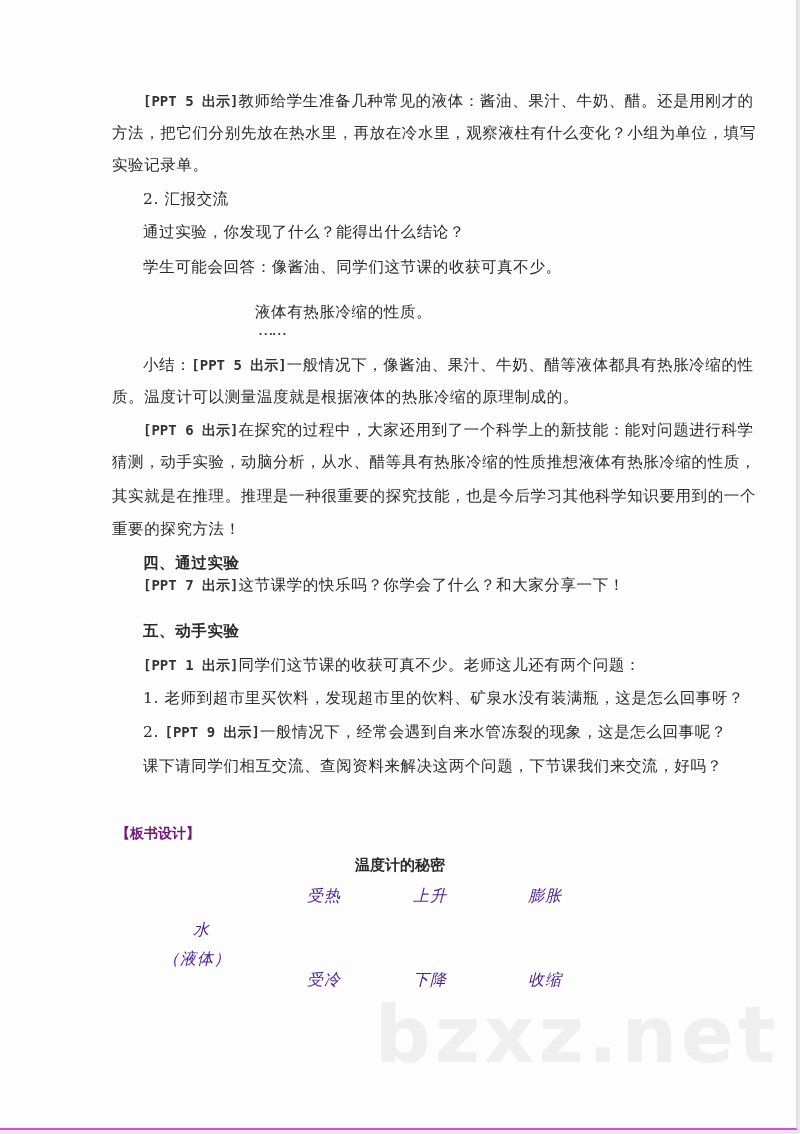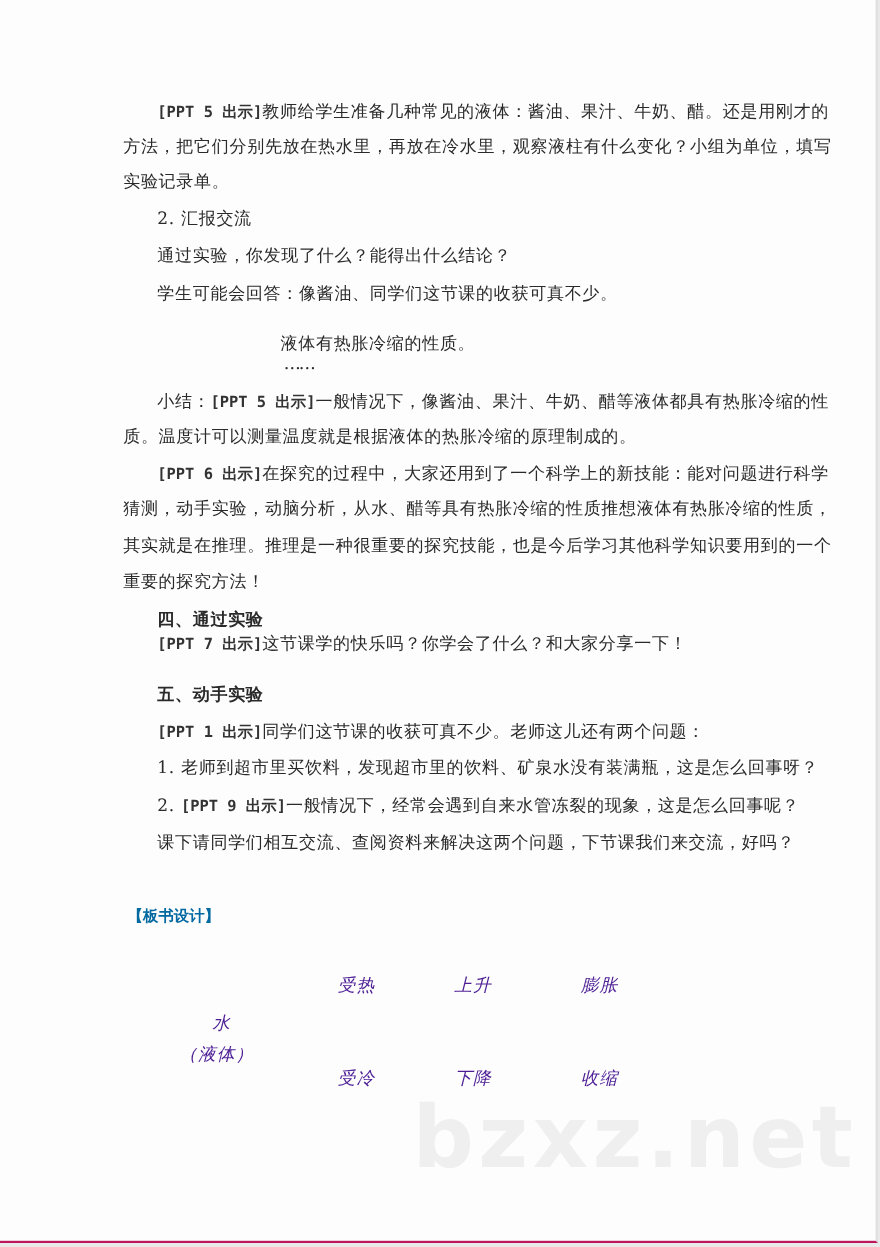--- a/index.html
+++ b/index.html
@@ -2,21 +2,21 @@
 <html><head>
 <meta charset="utf-8">
 <style>
   html, body { margin: 0; padding: 0; }
   body {
     width: 800px; height: 1134px; background: #e9e9e9; position: relative; overflow: hidden;
     font-family: "DejaVu Serif", "Liberation Serif", serif;
   }
   .page {
     position: absolute; left: 0; top: 0; width: 796px; height: 1128px;
-    background: #fdfdfd; border-right: 2px solid #dedede; border-bottom: 2px solid #be185d;
+    background: #fdfdfd; border-right: 2px solid #dedede; border-bottom: 2px solid #d946ef;
   }
   .content {
     position: absolute; left: 112px; top: 0; width: 572px;
     color: #2a2a2a; font-size: 15.5px; letter-spacing: 0.6px;
   }
   .line { position: absolute; left: 0; white-space: nowrap; line-height: 20px; }
   .ind { left: 31px; }
   .b { font-weight: bold; }
   .tag { font-family: "DejaVu Sans Mono", "Liberation Mono", monospace; font-weight: bold; font-size: 14px; letter-spacing: 0; color: #333; }
   .just { width: 572px; text-align: justify; text-align-last: justify; }
@@ -54,21 +54,22 @@
 
     <div class="line ind b" style="top:553px">四、通过实验</div>
     <div class="line ind" style="top:575px"><span class="tag">[PPT 7 出示]</span><span>这节课学的快乐吗？你学会了什么？和大家分享一下！</span></div>
     <div class="line ind b" style="top:621px">五、动手实验</div>
     <div class="line ind" style="top:655px"><span class="tag">[PPT 1 出示]</span><span>同学们这节课的收获可真不少。老师这儿还有两个问题：</span></div>
     <div class="line ind" style="top:688px">1. 老师到超市里买饮料，发现超市里的饮料、矿泉水没有装满瓶，这是怎么回事呀？</div>
     <div class="line ind" style="top:722px"><span>2. </span><span class="tag">[PPT 9 出示]</span><span>一般情况下，经常会遇到自来水管冻裂的现象，这是怎么回事呢？</span></div>
     <div class="line ind" style="top:756px">课下请同学们相互交流、查阅资料来解决这两个问题，下节课我们来交流，好吗？</div>
   </div>
 
-  <div class="line b" style="position:absolute; left:116px; top:823px; font-size:14px; color:#0369a1;">【板书设计】</div>
+  <div class="line b" style="position:absolute; left:116px; top:823px; font-size:14px; color:#701a75;">【板书设计】</div>
+  <div class="board-title" style="left:0; top:856px;">温度计的秘密</div>
 
   <div class="bw" style="left:307px; top:886px">受热</div>
   <div class="bw" style="left:413px; top:886px">上升</div>
   <div class="bw" style="left:528px; top:886px">膨胀</div>
 
   <div class="bw" style="left:193px; top:920px">水</div>
   <div class="bw" style="left:163px; top:949px">（液体）</div>
 
   <div class="bw" style="left:307px; top:970px">受冷</div>
   <div class="bw" style="left:413px; top:970px">下降</div>

